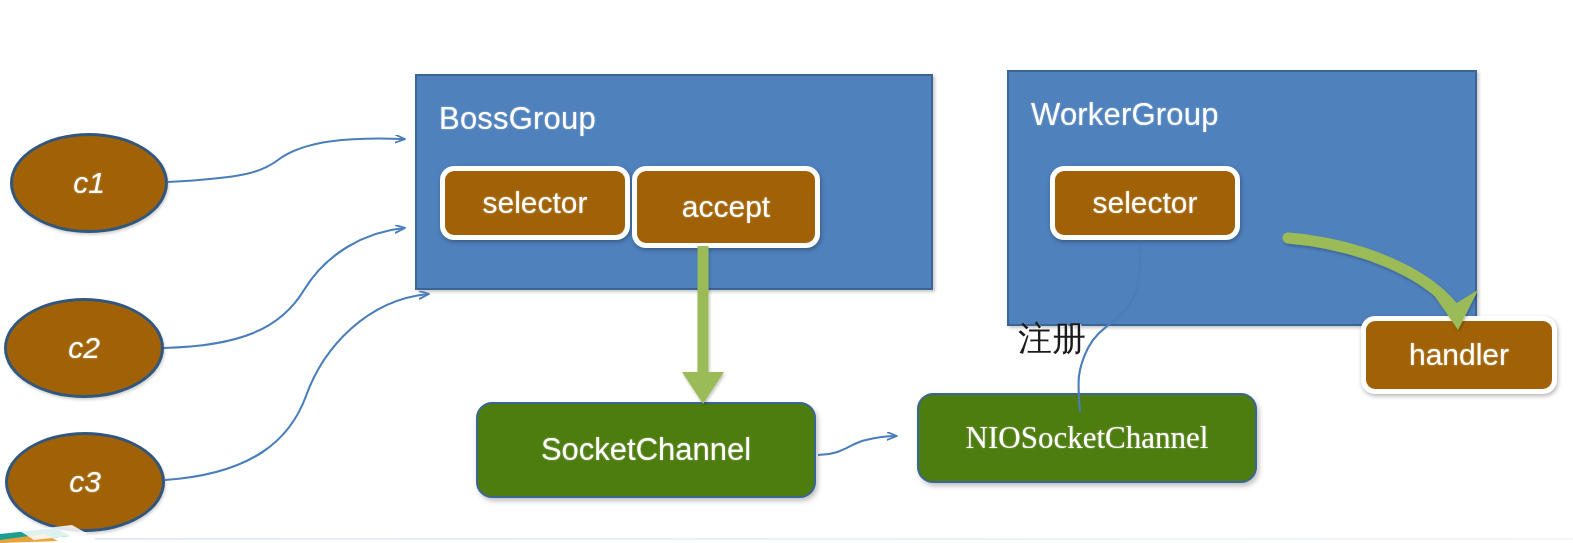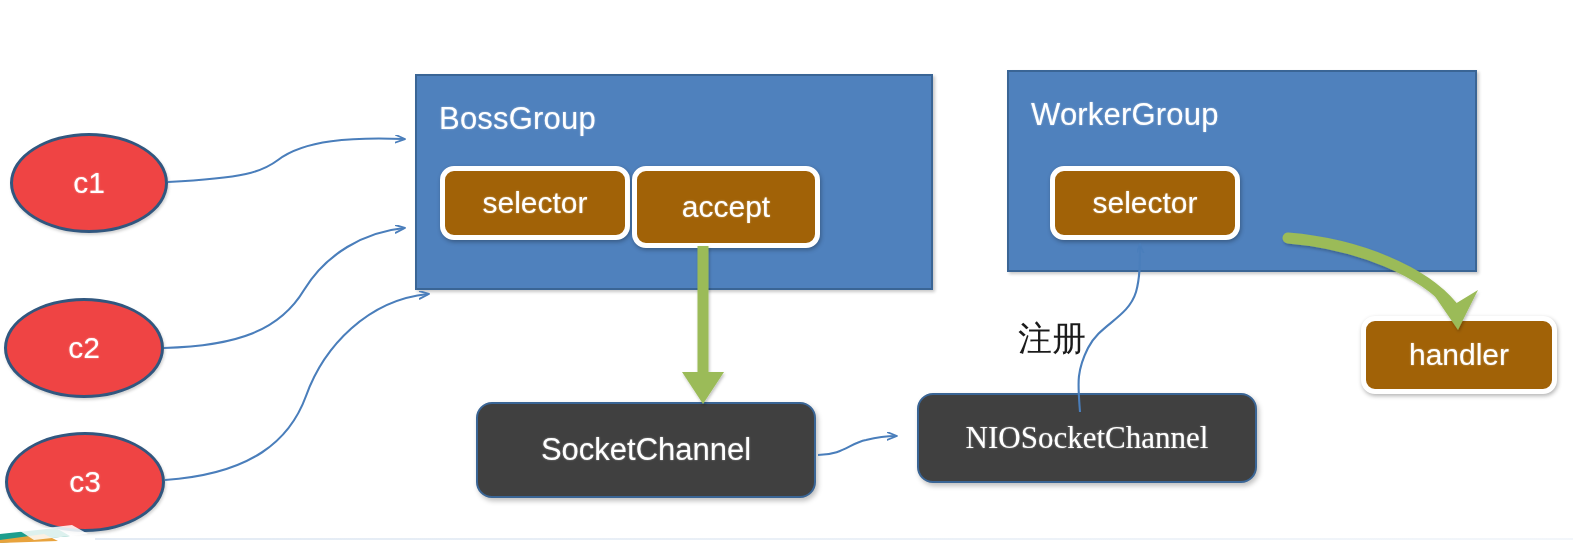--- a/index.html
+++ b/index.html
@@ -63,47 +63,48 @@
   .pill > span {
     color: #ffffff;
     font-size: 30px;
     text-shadow: 0 0 2px rgba(255,255,255,0.55);
     white-space: nowrap;
   }
 
   
   .chan-box {
     position: absolute;
-    background: #404040;
+    background: #4d7c0f;
     border: 2px solid #3A6595;
     border-radius: 16px;
     box-sizing: border-box;
     box-shadow: 2px 3px 5px rgba(0,0,0,0.25);
     display: flex;
     align-items: center;
     justify-content: center;
   }
   .chan-box > span {
     color: #ffffff;
     font-size: 31px;
     text-shadow: 0 0 2px rgba(255,255,255,0.5);
     white-space: nowrap;
   }
 
   
   .ellipse {
     position: absolute;
-    background: #ef4444;
+    background: #a16207;
     border: 3px solid #31577F;
     border-radius: 50%;
     box-sizing: border-box;
     display: flex;
     align-items: center;
     justify-content: center;
     box-shadow: 1px 2px 3px rgba(0,0,0,0.18);
+    font-style: italic;
   }
   .ellipse > span {
     color: #ffffff;
     font-size: 30px;
     text-shadow: 0 0 2px rgba(255,255,255,0.5);
   }
 
   
   .annotation {
     position: absolute;
@@ -181,21 +182,21 @@
   </div>
 
   <div class="pill" style="left:440px; top:166px; width:190px; height:74px;">
     <span>selector</span>
   </div>
 
   <div class="pill" style="left:632px; top:166px; width:188px; height:82px;">
     <span>accept</span>
   </div>
 
-  <div class="group-box" style="left:1007px; top:70px; width:470px; height:202px;padding-left:32px;">
+  <div class="group-box" style="left:1007px; top:70px; width:470px; height:256px;padding-left:32px;">
     <div class="group-title">WorkerGroup</div>
   </div>
 
   <div class="pill" style="left:1050px; top:166px; width:190px; height:74px;">
     <span>selector</span>
   </div>
 
   <div class="pill" style="left:1361px; top:316px; width:196px; height:78px;">
     <span>handler</span>
   </div>

